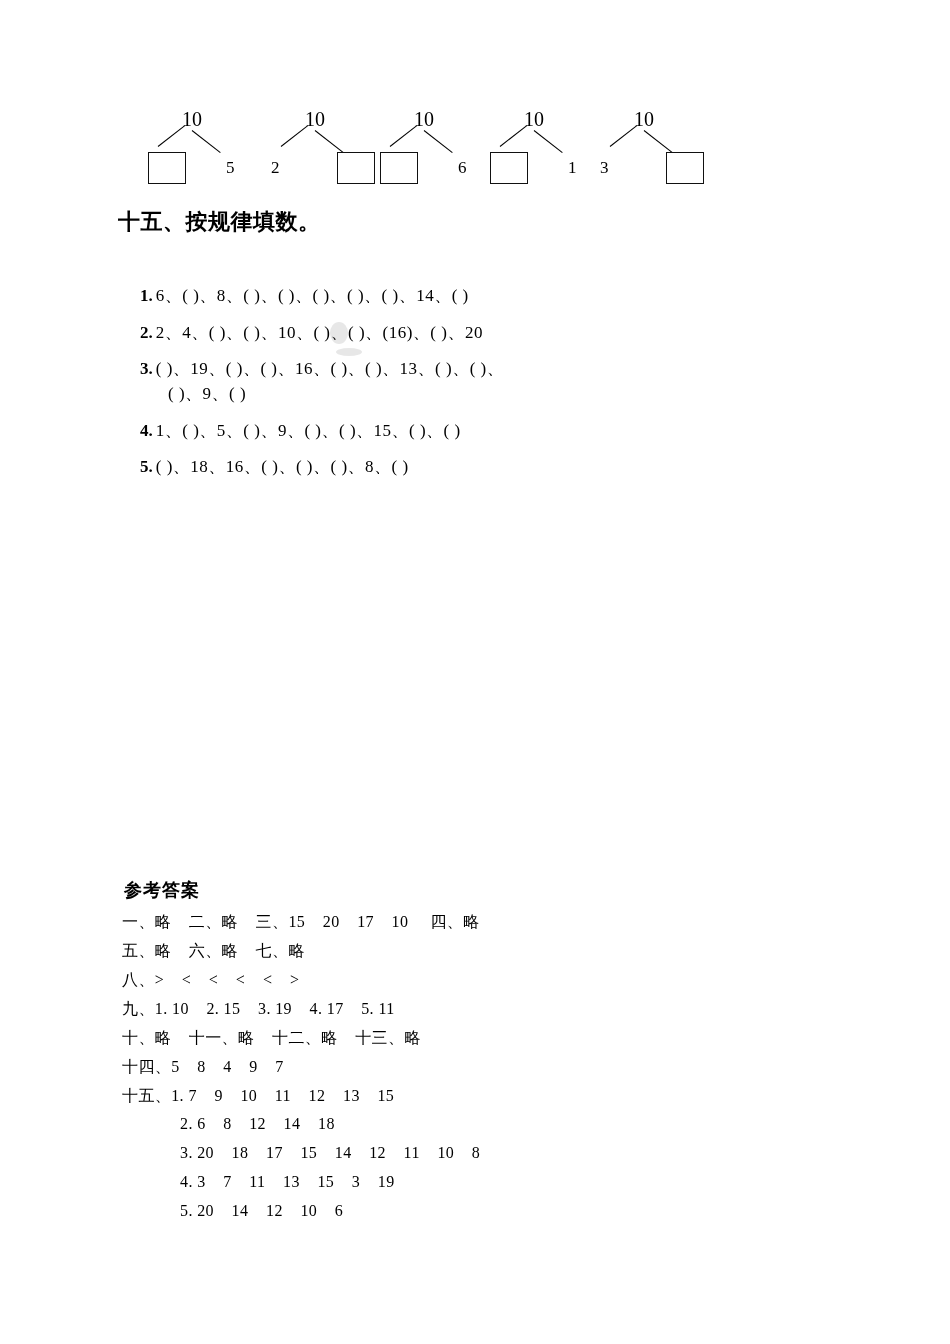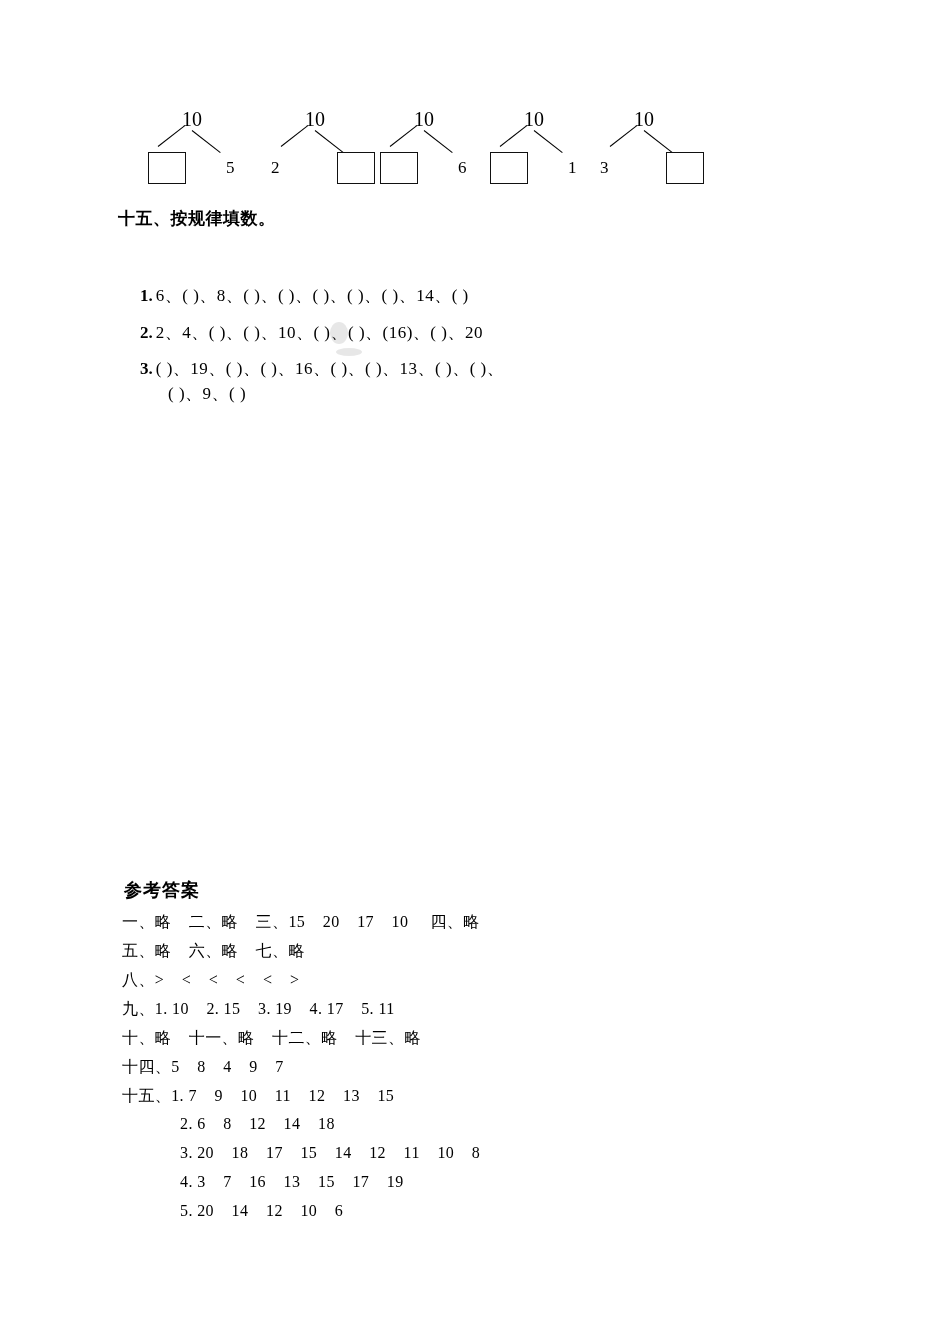--- a/index.html
+++ b/index.html
@@ -73,21 +73,21 @@
   .bond.b .legline.l { left: 18px;  top: 38px; width: 34px; transform: rotate(-38deg); }
   .bond.b .legline.r { left: 52px;  top: 22px; width: 36px; transform: rotate(38deg);  }
   .bond.b .side-num { left: 8px;  top: 50px; }
   .bond.b .box      { left: 74px; top: 44px; }
 
   
   .sec-head {
     position: absolute;
     left: 118px;
     top: 207px;
-    font-size: 17px;
+    font-size: 22px;
     font-weight: bold;
     font-family: "Liberation Serif", "DejaVu Serif", serif;
     letter-spacing: 0.5px;
   }
   .qlist {
     position: absolute;
     left: 140px;
     top: 240px;
     width: 760px;
     margin-top: 44px;
@@ -204,36 +204,42 @@
 
     <div class="qitem">
       <span class="qnum">2.</span><span class="qcont">2、4、(    )、(    )、10、(    )、(    )、(16)、(    )、20</span>
     </div>
 
     <div class="qitem">
       <span class="qnum">3.</span><span class="qcont">(    )、19、(    )、(    )、16、(    )、(    )、13、(    )、(    )、</span>
       <span class="qcont2">(    )、9、(    )</span>
     </div>
 
-
+    <div class="qitem">
+      <span class="qnum">4.</span><span class="qcont">1、(    )、5、(    )、9、(    )、(    )、15、(    )、(    )</span>
+    </div>
+
+    <div class="qitem">
+      <span class="qnum">5.</span><span class="qcont">(    )、18、16、(    )、(    )、(    )、8、(    )</span>
+    </div>
 
   </div>
 
   <div class="smudge" style="left:330px; top:322px; width:18px; height:22px;"></div>
   <div class="smudge" style="left:336px; top:348px; width:26px; height:8px;"></div>
 
   <div class="ans-title">参考答案</div>
 
   <div class="ans-lines">
     <div class="ans-line">一、略    二、略    三、15    20    17    10     四、略</div>
     <div class="ans-line">五、略    六、略    七、略</div>
     <div class="ans-line">八、&gt;    &lt;    &lt;    &lt;    &lt;    &gt;</div>
     <div class="ans-line">九、1. 10    2. 15    3. 19    4. 17    5. 11</div>
     <div class="ans-line">十、略    十一、略    十二、略    十三、略</div>
     <div class="ans-line">十四、5    8    4    9    7</div>
     <div class="ans-line">十五、1. 7    9    10    11    12    13    15</div>
     <div class="ans-line ans-sub">2. 6    8    12    14    18</div>
     <div class="ans-line ans-sub">3. 20    18    17    15    14    12    11    10    8</div>
-    <div class="ans-line ans-sub">4. 3    7    16    13    15    17    19</div>
+    <div class="ans-line ans-sub">4. 3    7    11    13    15    3    19</div>
     <div class="ans-line ans-sub">5. 20    14    12    10    6</div>
   </div>
 
 </div>
 
 </body></html>

